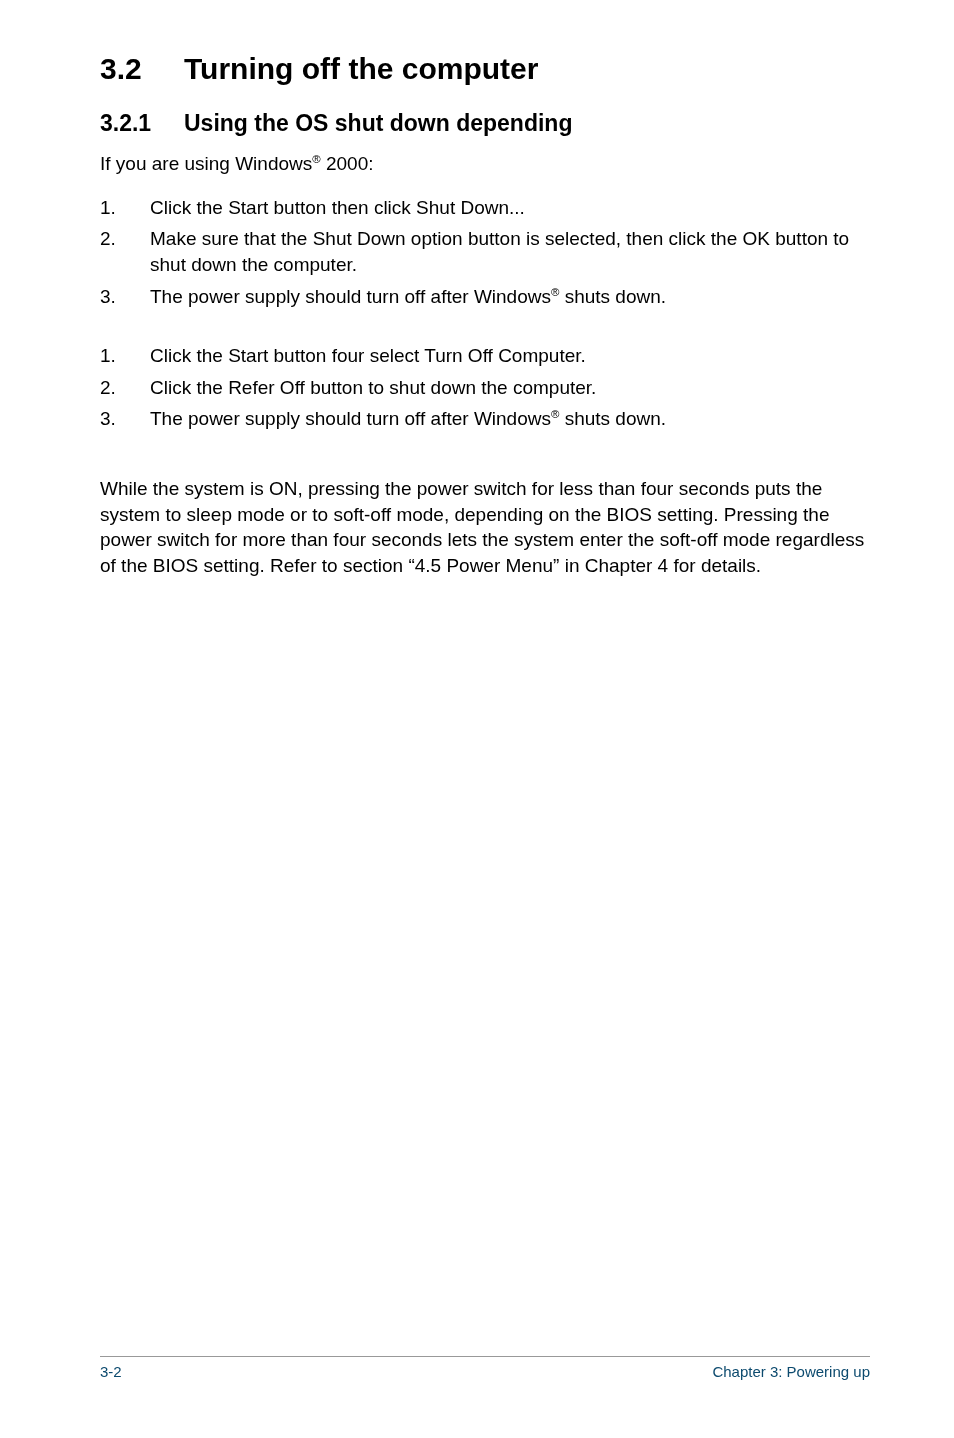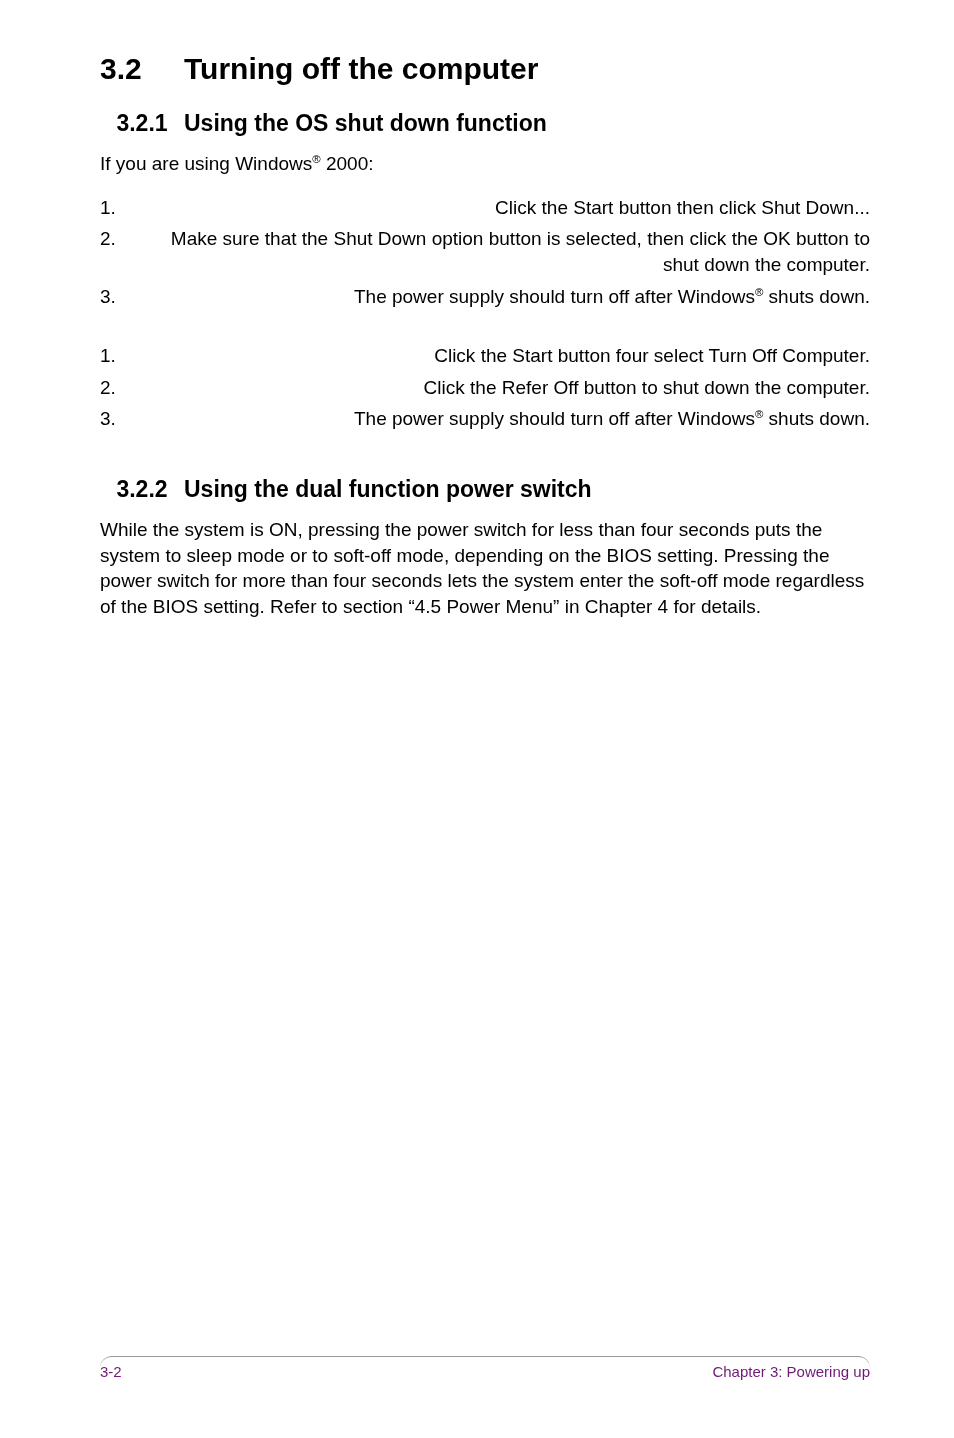--- a/index.html
+++ b/index.html
@@ -1,41 +1,41 @@
 <!DOCTYPE html>
 <html><head>
 <meta charset="utf-8">
 <style>
-  * { margin: 0; padding: 0; box-sizing: border-box; border-radius: 17px; }
+  * { margin: 0; padding: 0; box-sizing: border-box; }
   html, body { width: 954px; height: 1438px; background: #fff; font-family: Arial, Helvetica, sans-serif; color: #000; }
   .page { padding: 52px 84px 0 100px; position: relative; height: 100%; }
   .sec-title { font-family: Verdana, Geneva, sans-serif; font-weight: bold; font-size: 30px; margin-bottom: 24px; }
   .sec-num { display: inline-block; width: 84px; }
   .subsec { font-family: Arial, Helvetica, sans-serif; font-weight: bold; font-size: 23px; margin-bottom: 14px; }
-  .subsec-num { display: inline-block; width: 84px; text-align: center; }
+  .subsec-num { display: inline-block; width: 84px; }
   .body { font-size: 19px; line-height: 1.35; margin-bottom: 18px; }
   sup { font-size: 0.6em; vertical-align: super; }
   ol { list-style: none; margin-bottom: 24px; }
   ol li { font-size: 19px; line-height: 1.35; margin-bottom: 6px; display: flex; }
   ol li .num { flex: 0 0 50px; }
-  ol li .txt { flex: 1; text-align: right; }
+  ol li .txt { flex: 1; }
   .gap { height: 10px; }
-  .footer { position: absolute; bottom: 58px; left: 100px; right: 84px; border-top: 1px solid #999; padding-top: 6px; display: flex; justify-content: space-between; font-size: 15px; color: #701a75; }
+  .footer { position: absolute; bottom: 58px; left: 100px; right: 84px; border-top: 1px solid #999; padding-top: 6px; display: flex; justify-content: space-between; font-size: 15px; color: #0c4a6e; }
 </style>
 </head>
 <body>
 
 <div class="page">
 
   <h1 class="sec-title">
     <span class="sec-num">3.2</span><span>Turning off the computer</span>
   </h1>
 
   <h2 class="subsec">
-    <span class="subsec-num">3.2.1</span><span>Using the OS shut down function</span>
+    <span class="subsec-num">3.2.1</span><span>Using the OS shut down depending</span>
   </h2>
 
   <p class="body">
     <span>If you are using Windows</span><sup>®</sup><span> 2000:</span>
   </p>
 
   <ol>
     <li>
       <span class="num">1.</span>
       <span class="txt">Click the Start button then click Shut Down...</span>
@@ -68,23 +68,20 @@
       <span class="num">3.</span>
       <span class="txt">
         <span>The power supply should turn off after Windows</span><sup>®</sup><span> shuts down.</span>
       </span>
     </li>
   </ol>
 
   <div class="gap"></div>
   <div class="gap"></div>
 
-  <h2 class="subsec">
-    <span class="subsec-num">3.2.2</span><span>Using the dual function power switch</span>
-  </h2>
 
   <p class="body">While the system is ON, pressing the power switch for less than four seconds puts the system to sleep mode or to soft-off mode, depending on the BIOS setting. Pressing the power switch for more than four seconds lets the system enter the soft-off mode regardless of the BIOS setting. Refer to section  “4.5  Power Menu” in Chapter 4 for details.</p>
 
   <div class="footer">
     <span>3-2</span>
     <span>Chapter 3: Powering up</span>
   </div>
 
 </div>
 

